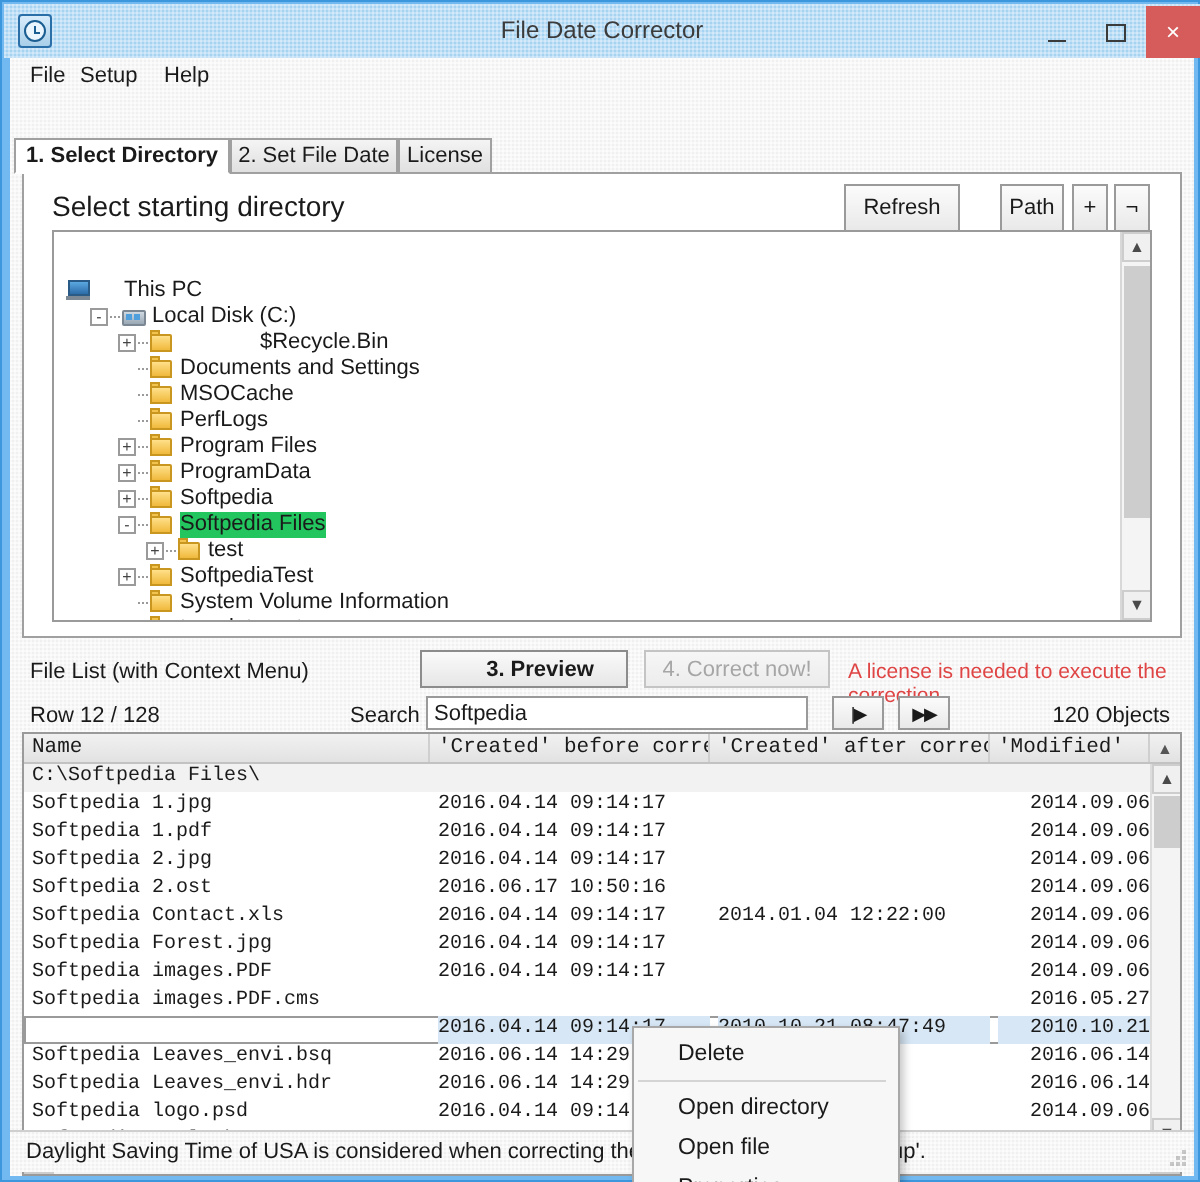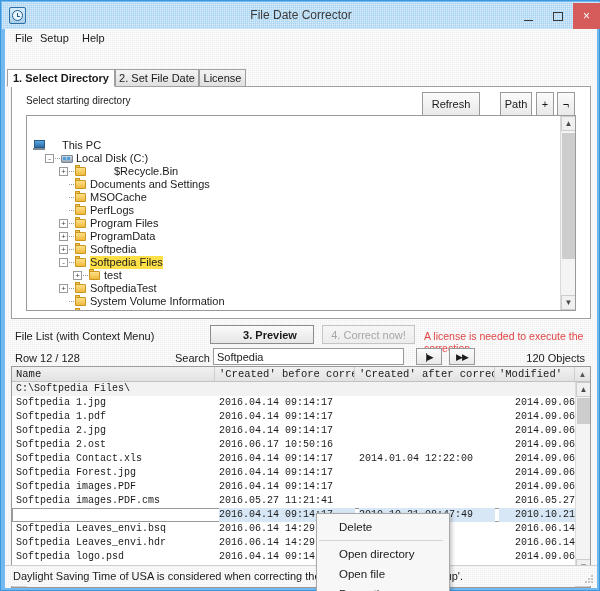--- a/index.html
+++ b/index.html
@@ -160,21 +160,21 @@
     position: absolute;
     left: 6px; top: 57px;
     width: 580px; height: 233px;
     background: #ffffff;
     border: 1px solid #a0a0a0;
     box-sizing: border-box;
   }
   .lbl-startdir {
     position: absolute;
     left: 14px; top: 8px;
-    font-size: 10px;
+    font-size: 14px;
     color: #1a1a1a;
   }
   .sbtn {
     position: absolute;
     box-sizing: border-box;
     border: 1px solid #9a9a9a;
     background: linear-gradient(#fbfbfb, #e9e9e9);
     font-size: 11px;
     display: flex; align-items: center; justify-content: center;
     cursor: default;
@@ -280,21 +280,21 @@
   }
   .diskicon .sq {
     position: absolute; width: 3px; height: 3px;
     background: #4f9fdc;
   }
   .tree-row .label {
     position: absolute;
     top: 0;
   }
   .tree-row.selected-soft .label {
-    background: #fde047;
+    background: #22c55e;
   }
 
   
   .tv-scroll {
     position: absolute;
     right: 0px; top: 0px;
     width: 15px; height: 194px;
     background: #f4f4f4;
     border-left: 1px solid #d8d8d8;
     box-sizing: border-box;
@@ -672,21 +672,21 @@
               </div>
               <div class="label" style="left: 49px;">Local Disk (C:)</div>
             </div>
             <div class="tree-row" style="top: 0px;">
               <div class="expander" style="left: 32px;">+</div>
               <div class="tline" style="left: 42px; width: 5px;"></div>
               <div class="folder" style="left: 48px;">
                 <div class="ftab"></div>
                 <div class="fback"></div>
               </div>
-              <div class="label" style="left: 63px; padding-left: 24px;">$Recycle.Bin</div>
+              <div class="label" style="left: 79px; padding-left: 24px;">$Recycle.Bin</div>
             </div>
             <div class="tree-row" style="top: 0px;">
               <div class="tline" style="left: 42px; width: 5px;"></div>
               <div class="folder" style="left: 48px;">
                 <div class="ftab"></div>
                 <div class="fback"></div>
               </div>
               <div class="label" style="left: 63px;">Documents and Settings</div>
             </div>
             <div class="tree-row" style="top: 0px;">
@@ -857,21 +857,20 @@
             <div class="cell cell-mod">2014.09.06</div>
           </div>
           <div class="fl-row">
             <div class="cell cell-name">Softpedia images.PDF</div>
             <div class="cell cell-before">2016.04.14 09:14:17</div>
             <div class="cell cell-after"></div>
             <div class="cell cell-mod">2014.09.06</div>
           </div>
           <div class="fl-row">
             <div class="cell cell-name">Softpedia images.PDF.cms</div>
-            <div class="cell cell-before">2016.05.27 11:21:41</div>
             <div class="cell cell-after"></div>
             <div class="cell cell-mod">2016.05.27</div>
           </div>
           <div class="fl-row selected">
             <div class="cell cell-before">2016.04.14 09:14:17</div>
             <div class="cell cell-after">2010.10.21 08:47:49</div>
             <div class="cell cell-mod">2010.10.21</div>
           </div>
           <div class="fl-row">
             <div class="cell cell-name">Softpedia Leaves_envi.bsq</div>

